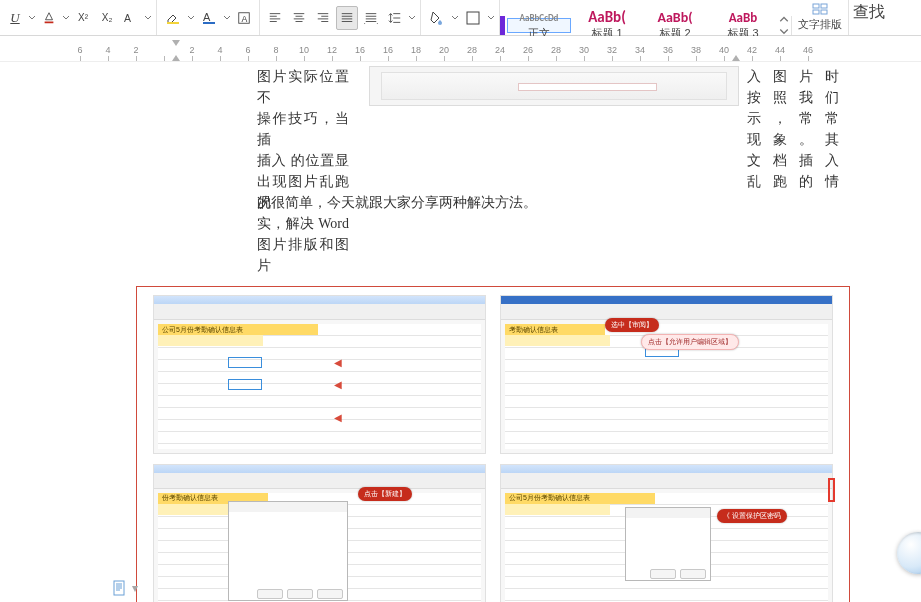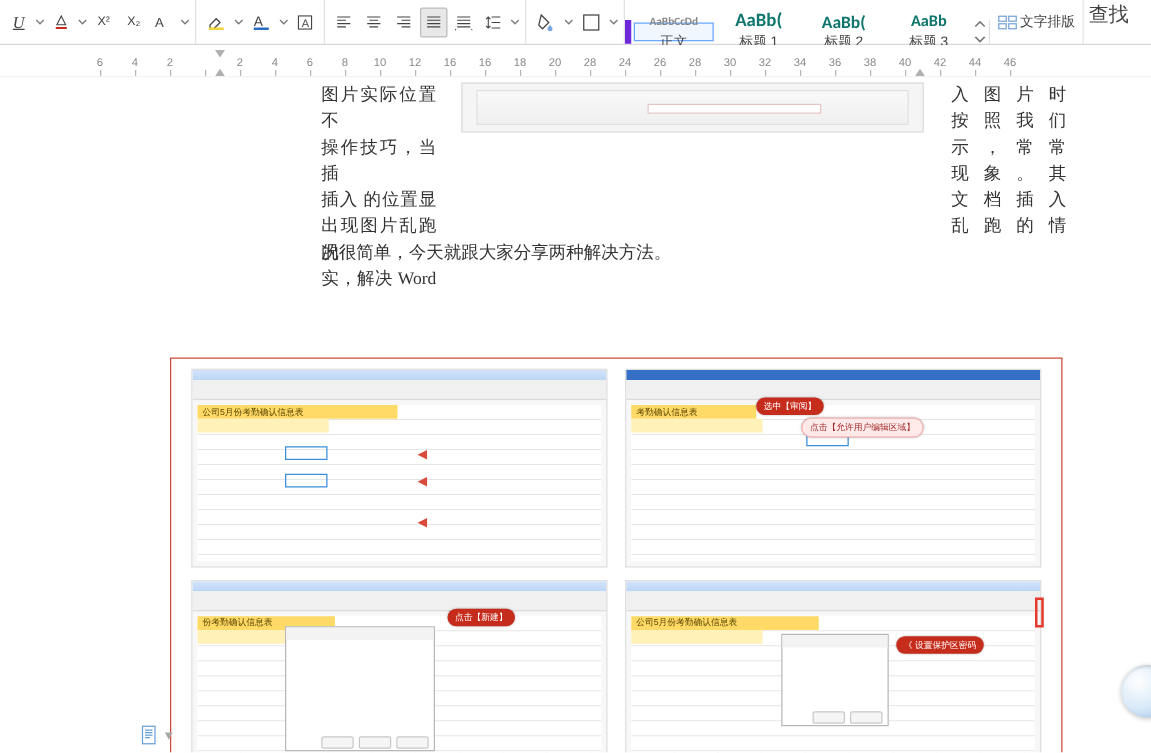--- a/index.html
+++ b/index.html
@@ -60,36 +60,36 @@
     flex-direction: column;
     align-items: center;
     justify-content: center;
     border: 1px solid transparent;
     margin: 2px 2px;
     padding: 2px 0;
   }
   .style-item.selected { border-color:#6aa8ff; background:#f0f7ff; }
   .style-preview {
     font-family: Calibri, Arial, sans-serif;
-    color:#0f766e;
+    color:#be185d;
     font-size: 13px;
     line-height: 13px;
     font-weight: bold;
   }
   .style-label {
     font-size: 11px;
     color:#444;
     margin-top:2px;
   }
   .style-more {
     width:14px; display:flex; flex-direction:column; justify-content:center; gap:2px; padding:0 2px;
   }
   .style-more .caret { height:10px; display:flex;align-items:center;justify-content:center; color:#777; }
   .rgroup {
-    display:flex; flex-direction:row; align-items:center; justify-content:center;
+    display:flex; flex-direction:column; align-items:center; justify-content:center;
     padding: 0 6px; gap:2px; border-right:1px solid #e2e2e2;
   }
   .rgroup .icon-row { display:flex; gap:2px; }
   .rgroup .glabel { font-size:11px; color:#444; }
   .search-stub {
     display:flex; align-items:flex-start; padding:2px 4px; color:#444;
     font-size:16px;
   }
 
   
@@ -139,21 +139,21 @@
     position:absolute; top:4px; left:178px;
     width:600px;
     font-family: SimSun, "Microsoft YaHei", serif;
     font-size:14px; line-height:21px;
     color:#333;
   }
   .paragraph .colL {
     position:absolute; left:0; top:0; width:92px; text-align:justify; text-align-last:justify;
   }
   .paragraph .colR {
-    position:absolute; left:504px; top:0; width:92px; text-align:justify; text-align-last:justify;
+    position:absolute; left:490px; top:0; width:92px; text-align:justify; text-align-last:justify;
   }
   .paragraph .mid-image {
     position:absolute; left:112px; top:0; width:370px; height:40px;
     background:#f5f5f5; border:1px solid #dcdcdc;
     display:flex; align-items:center; justify-content:center;
   }
   .mid-image-inner {
     width: 94%; height: 28px;
     background: linear-gradient(#f9f9f9,#efefef);
     border:1px solid #e1e1e1;
@@ -544,20 +544,21 @@
     <div class="paragraph">
       <div class="mid-image">
         <div class="mid-image-inner"></div>
       </div>
       <div class="colL">
         <span class="lineSeg">图片实际位置不</span>
         <span class="lineSeg">操作技巧，当插</span>
         <span class="lineSeg">插入 的位置显</span>
         <span class="lineSeg">出现图片乱跑的</span>
         <span class="lineSeg">实，解决 Word</span>
+        <span class="lineSeg">图片排版和图片</span>
       </div>
       <div class="colR">
         <span class="lineSeg">入图片时</span>
         <span class="lineSeg">按照我们</span>
         <span class="lineSeg">示，常常</span>
         <span class="lineSeg">现象。其</span>
         <span class="lineSeg">文档插入</span>
         <span class="lineSeg">乱跑的情</span>
       </div>
       <div class="fullLine">况很简单，今天就跟大家分享两种解决方法。</div>

